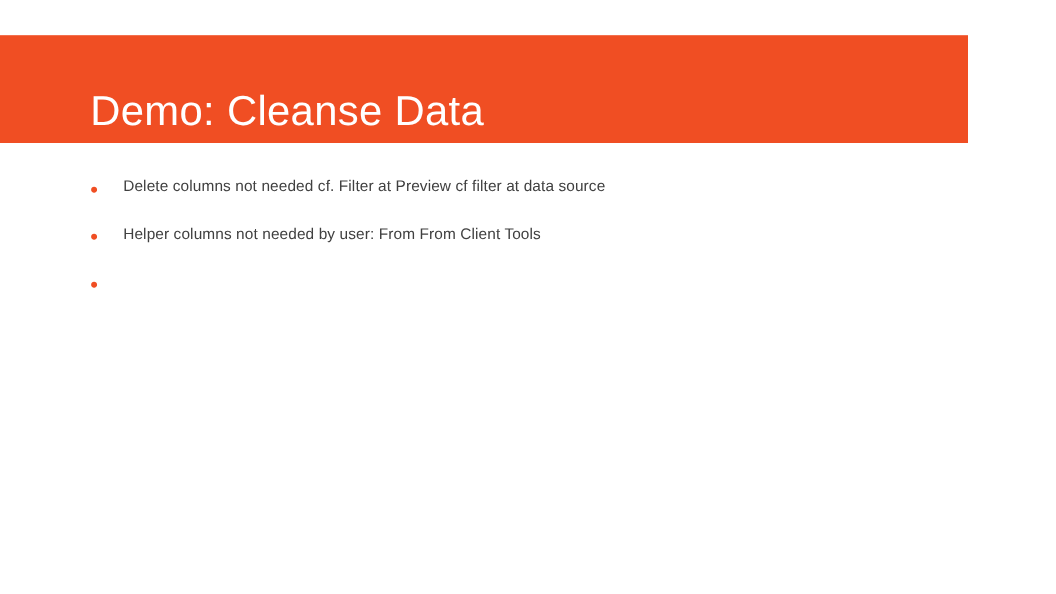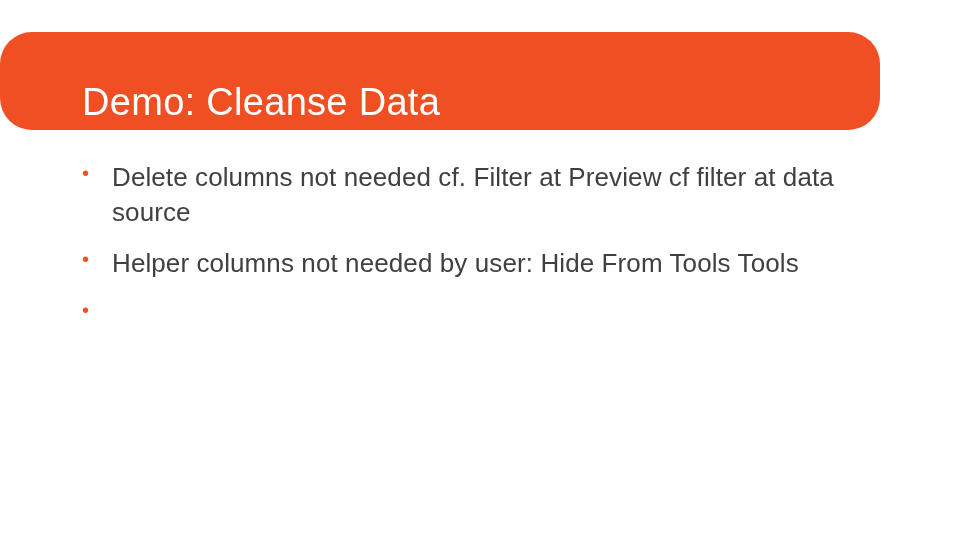--- a/index.html
+++ b/index.html
@@ -20,21 +20,20 @@
       height: 100%;
       position: relative;
     }
     .header-block {
       position: absolute;
       top: 32px;
       left: 0;
       width: 880px;
       height: 98px;
       background: #f04e23;
-      border-radius: 32px;
     }
     .title {
       position: absolute;
       left: 82px;
       bottom: 6px;
       color: #ffffff;
       font-size: 38px;
       font-weight: 300;
       letter-spacing: 0.3px;
     }
@@ -52,38 +51,38 @@
     }
     .bullet-dot {
       color: #f04e23;
       font-size: 20px;
       width: 30px;
       flex-shrink: 0;
       line-height: 1.35;
     }
     .bullet-text {
       color: #404040;
-      font-size: 26px;
+      font-size: 14px;
       font-weight: 300;
       letter-spacing: 0.1px;
     }
   </style>
 </head>
 <body>
 
 <div class="slide">
   <div class="header-block">
     <div class="title">Demo: Cleanse Data</div>
   </div>
   <div class="content">
     <div class="bullet-row">
       <span class="bullet-dot">•</span>
       <span class="bullet-text">Delete columns not needed cf. Filter at Preview cf filter at data source</span>
     </div>
     <div class="bullet-row">
       <span class="bullet-dot">•</span>
-      <span class="bullet-text">Helper columns not needed by user: Hide From Tools Tools</span>
+      <span class="bullet-text">Helper columns not needed by user: From From Client Tools</span>
     </div>
     <div class="bullet-row">
       <span class="bullet-dot">•</span>
     </div>
   </div>
 </div>
 
 </body></html>

